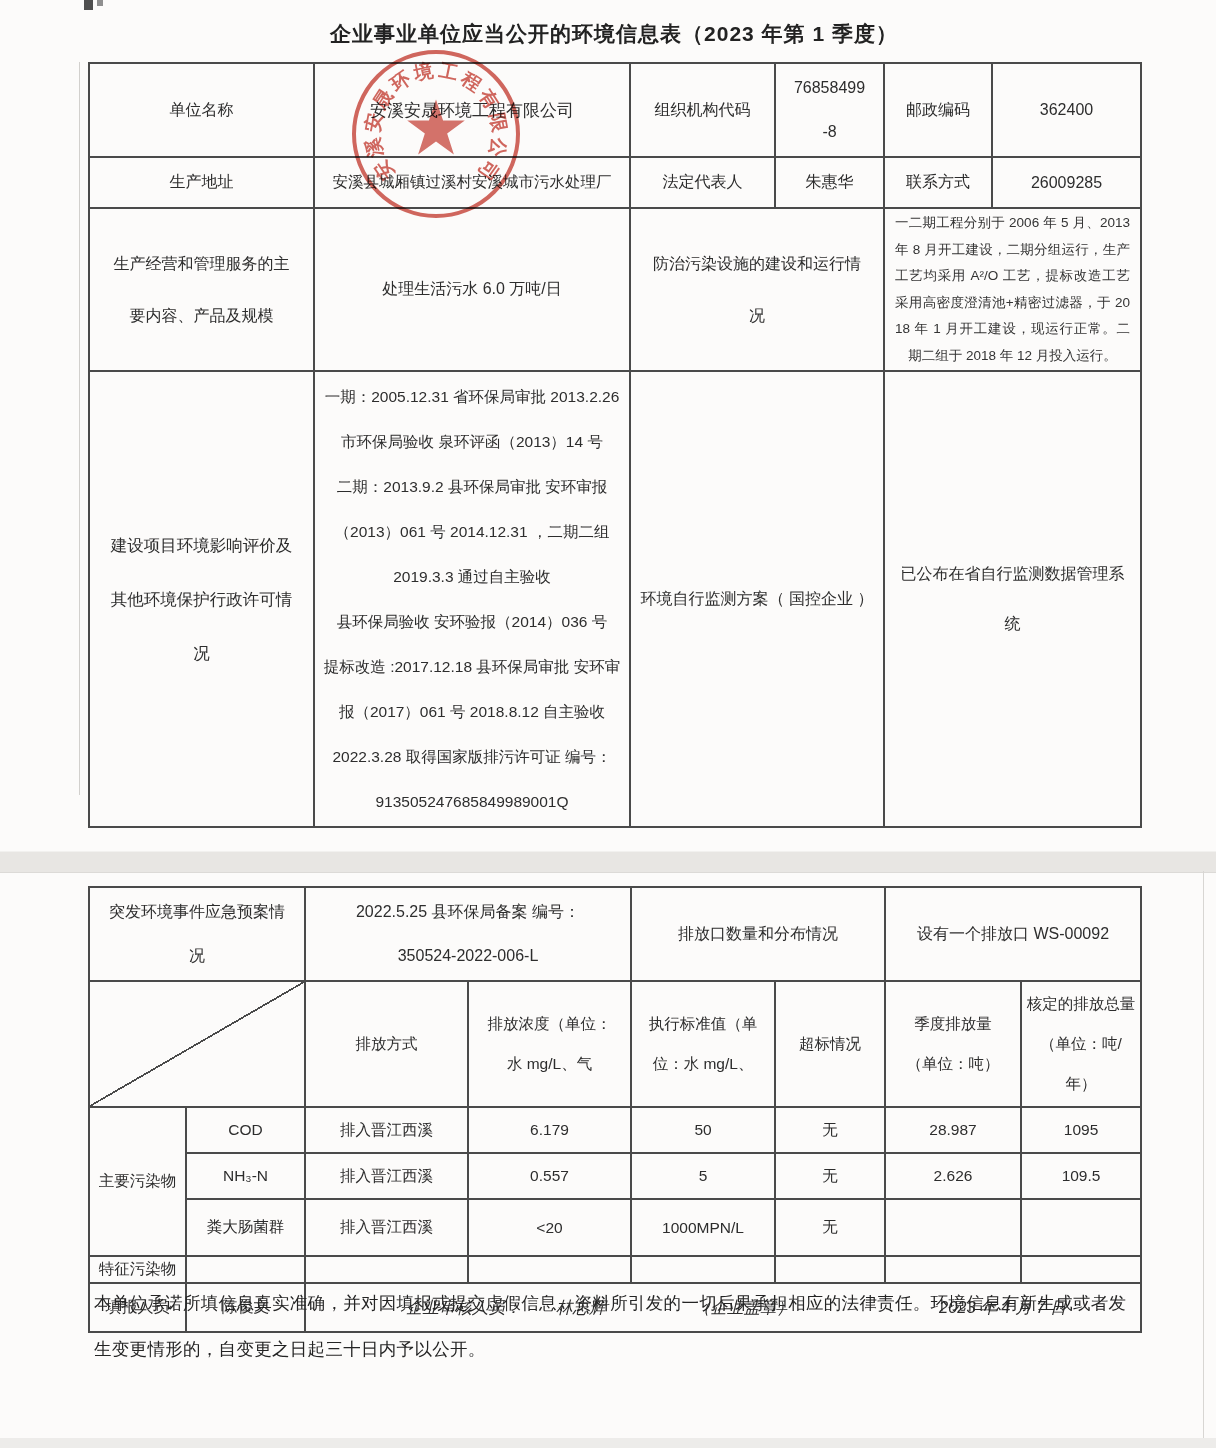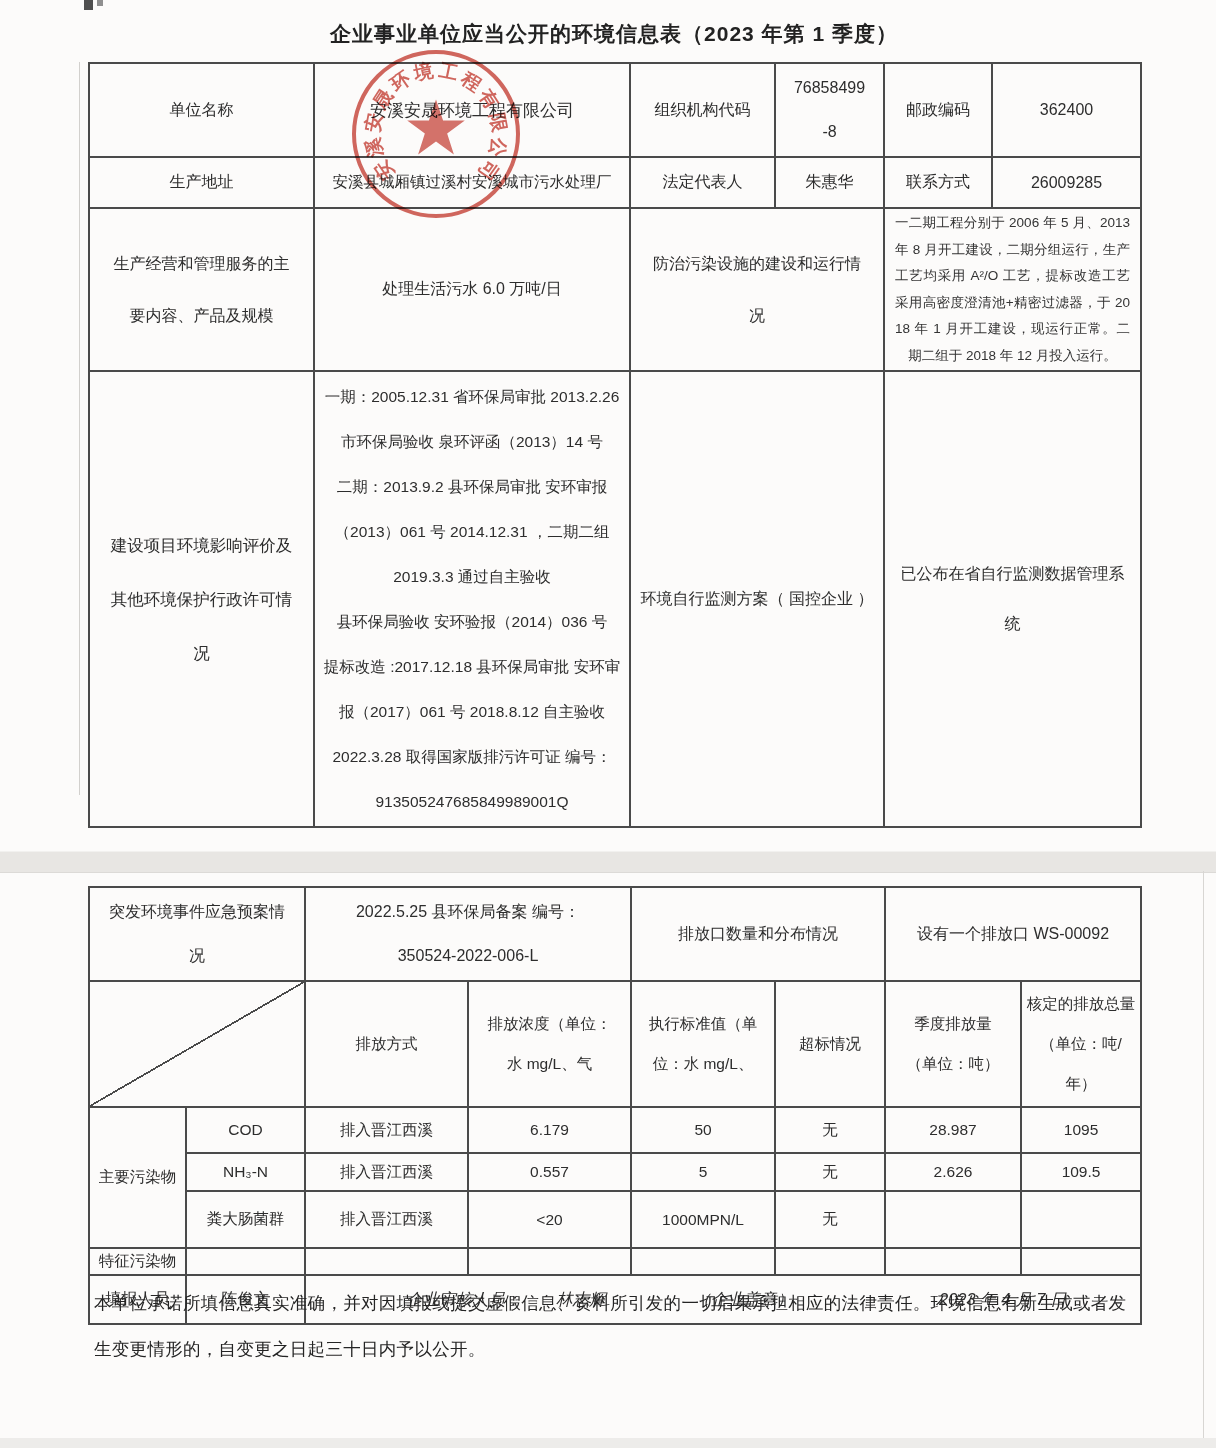--- a/index.html
+++ b/index.html
@@ -212,21 +212,21 @@
     <tr style="height:46px">
       <td rowspan="3" class="cell-data">主要污染物</td>
       <td class="cell-data">COD</td>
       <td class="cell-data">排入晋江西溪</td>
       <td class="cell-data">6.179</td>
       <td class="cell-data">50</td>
       <td class="cell-data">无</td>
       <td class="cell-data">28.987</td>
       <td class="cell-data">1095</td>
     </tr>
-    <tr style="height:38px">
+    <tr style="height:46px">
       <td class="cell-data">NH₃-N</td>
       <td class="cell-data">排入晋江西溪</td>
       <td class="cell-data">0.557</td>
       <td class="cell-data">5</td>
       <td class="cell-data">无</td>
       <td class="cell-data">2.626</td>
       <td class="cell-data">109.5</td>
     </tr>
     <tr style="height:57px">
       <td class="cell-data">粪大肠菌群</td>

